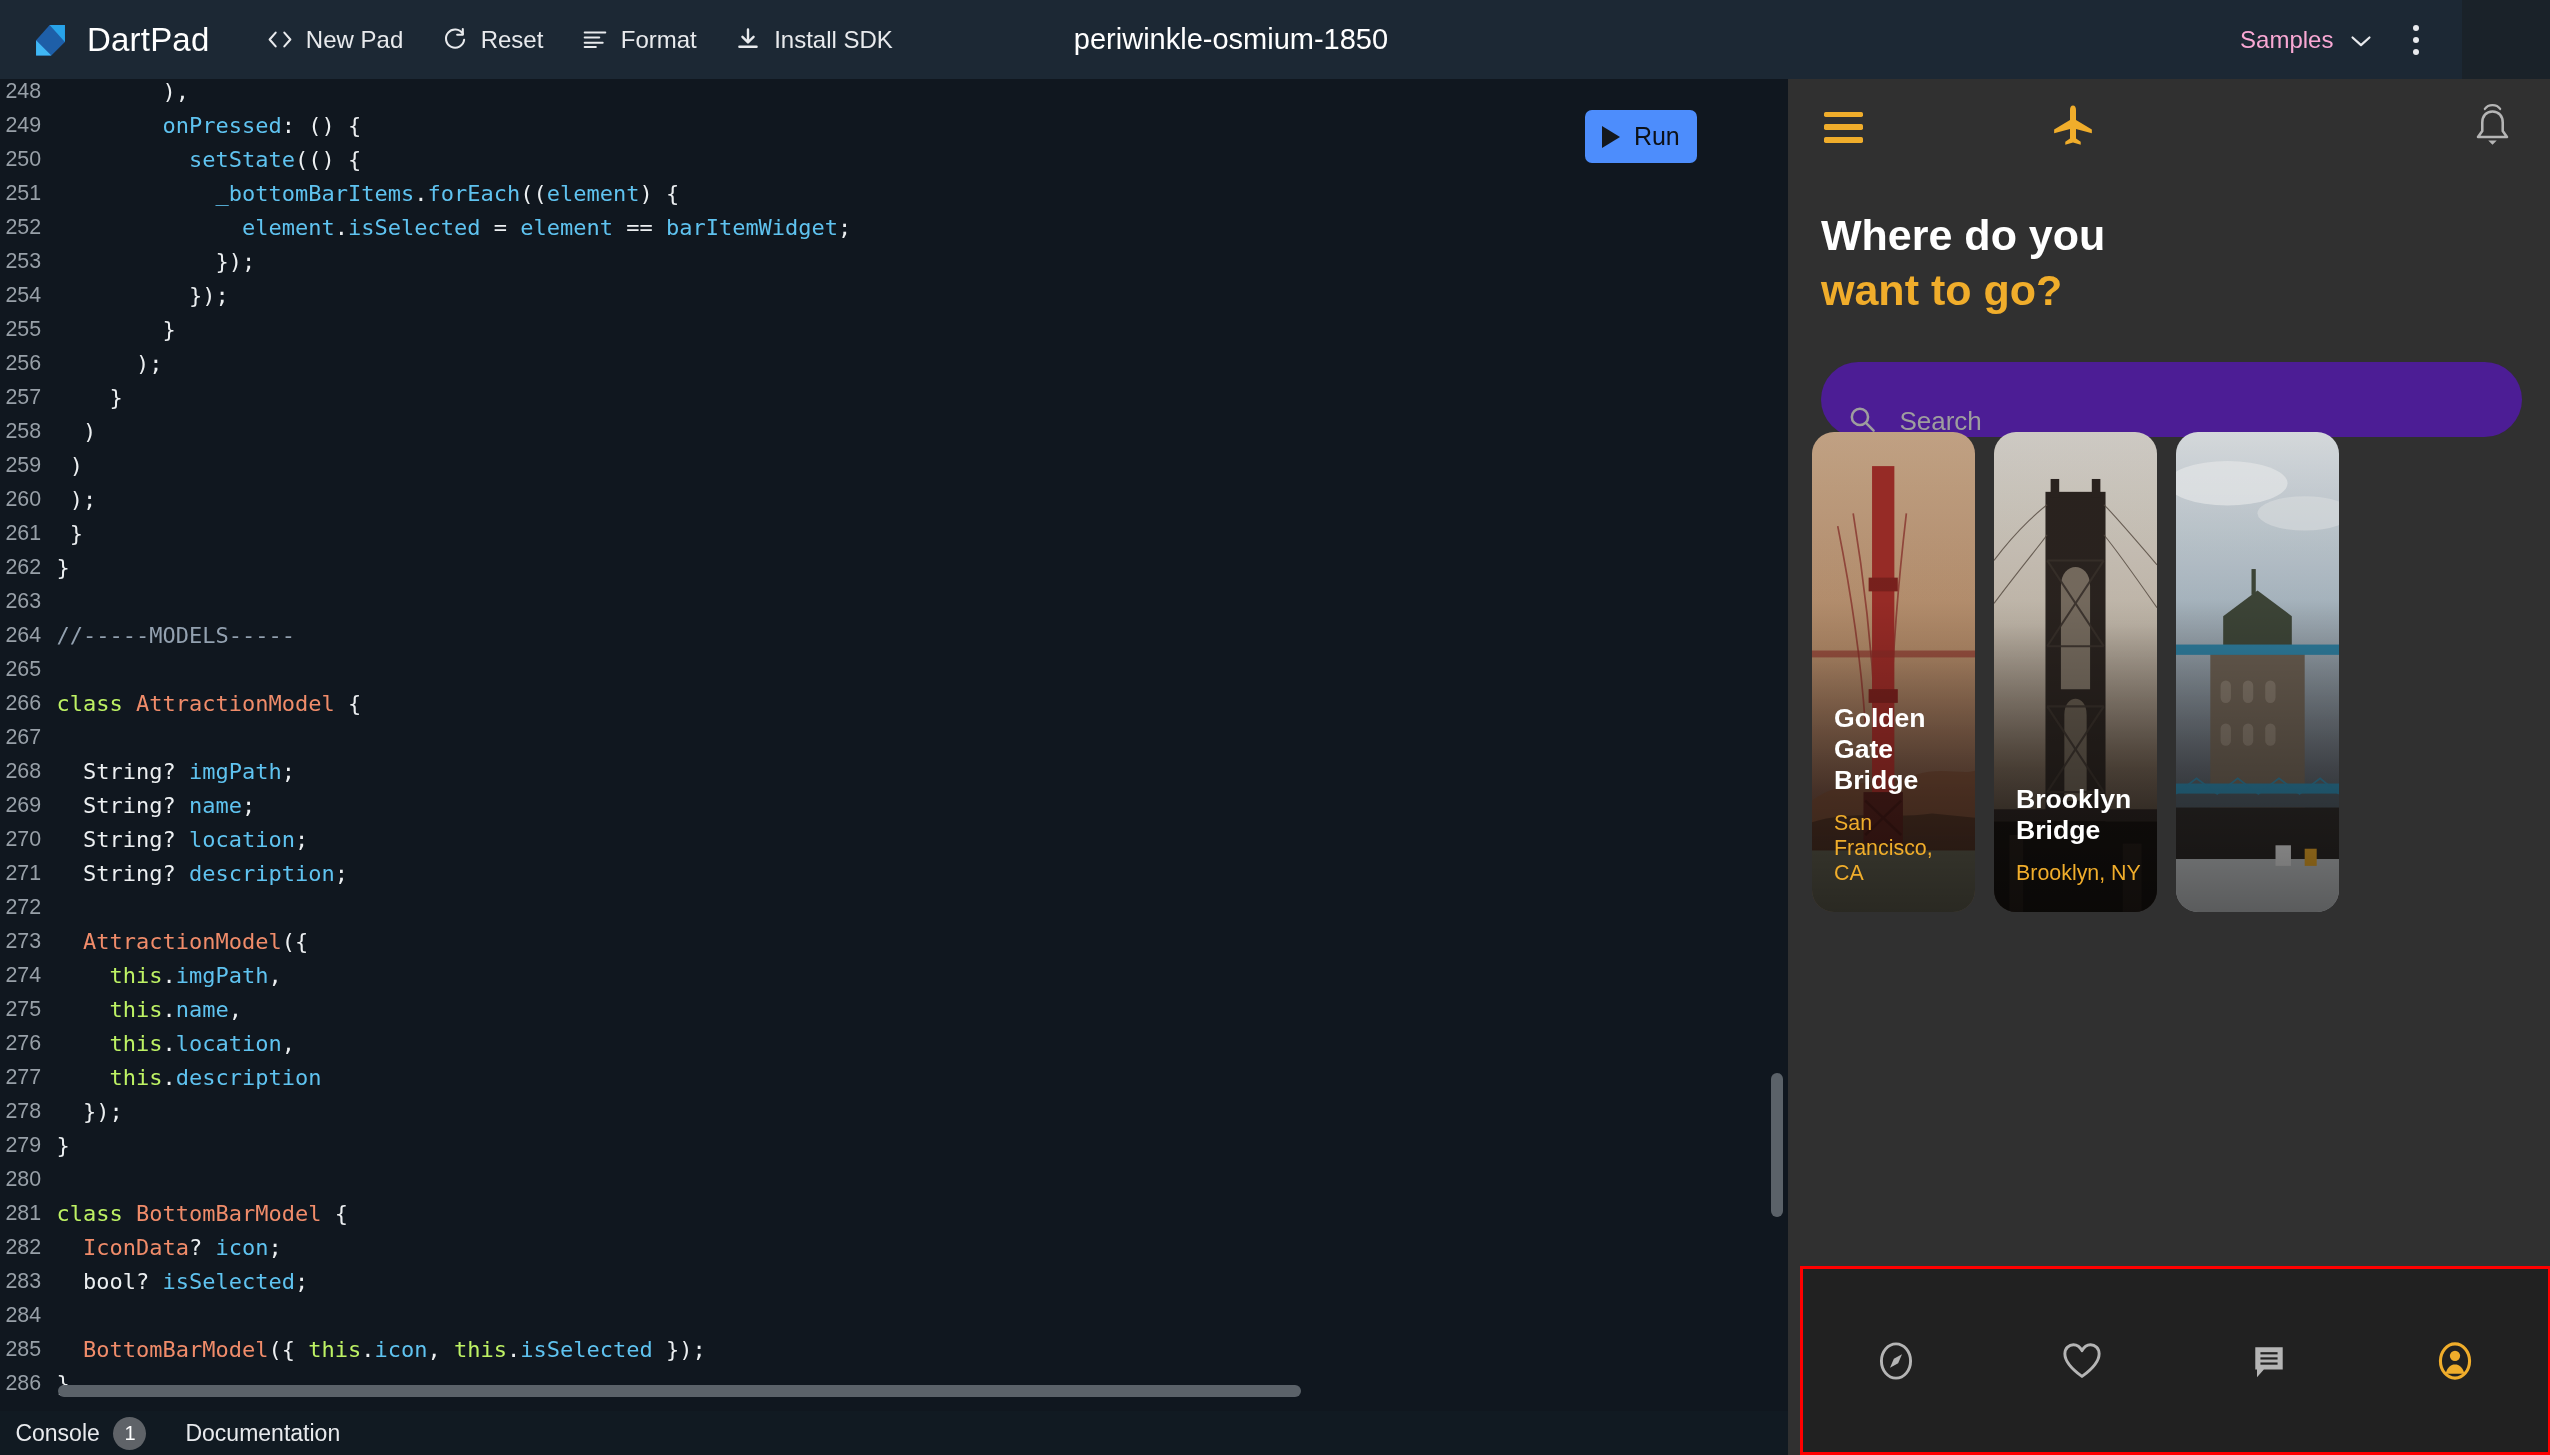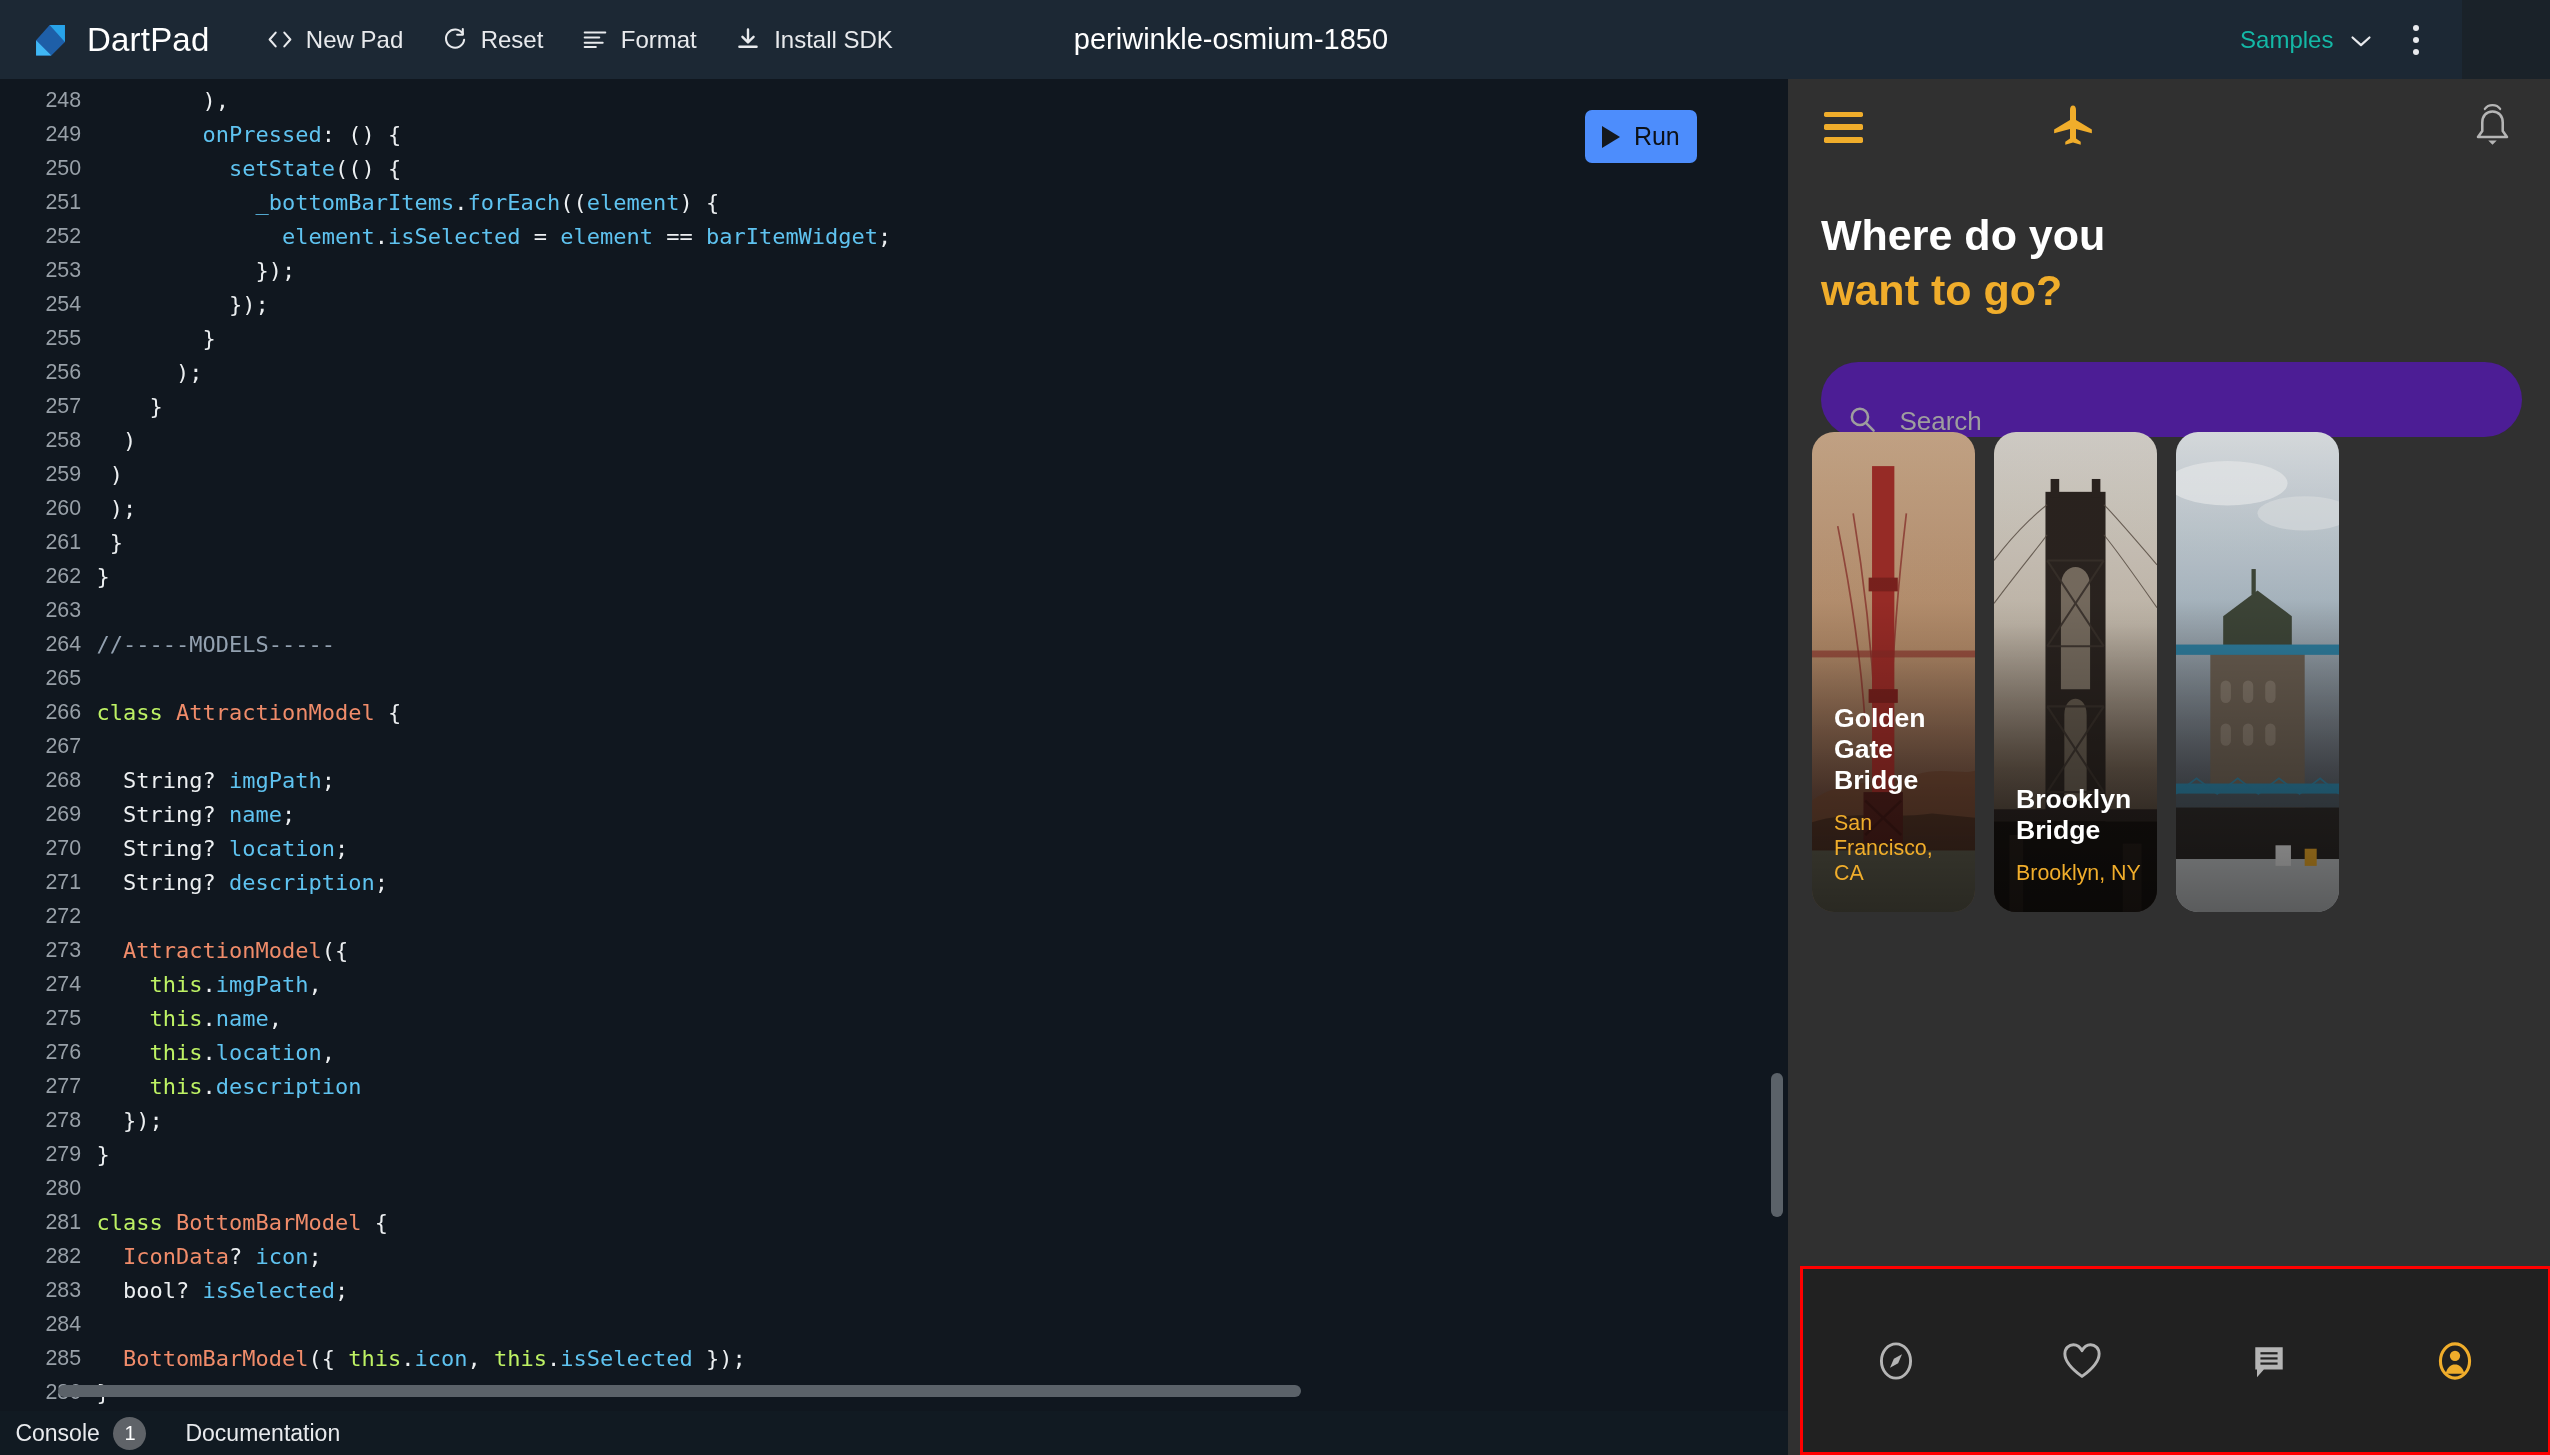--- a/index.html
+++ b/index.html
@@ -34,44 +34,44 @@
     position: absolute; left: 0; right: 0; top: 0; height: 79px;
     display: flex; align-items: center; justify-content: center;
     font-size: 29px; color: #ffffff; pointer-events: none;
   }
   .tb-right {
     margin-left: auto; display: flex; align-items: center; gap: 6.9px;
     margin-right: 24px;
   }
   .samples {
     display: flex; align-items: center; gap: 17px;
-    font-size: 24px; color: #14b8a6; cursor: pointer; padding: 8.6px 13.7px;
+    font-size: 24px; color: #f9a8d4; cursor: pointer; padding: 8.6px 13.7px;
   }
   .kebab {
     width: 45px; height: 45px; display:flex; flex-direction: column;
     align-items: center; justify-content: center; gap: 6px; cursor: pointer;
   }
   .kebab i { width: 6px; height: 6px; border-radius: 50%; background: #e8eaed; display:block; }
 
   
   .editor {
     position: absolute; top: 79px; left: 0;
     width: 1788px; height: 1333px;
     background: #10171f;
     overflow: hidden;
   }
   .gutter {
     position: absolute; top: 0; left: 0; width: 55px; height: 100%;
     background: #10171f;
   }
   .code-area { position: absolute; top: 0; left: 0; right: 0; bottom: 0; }
   .line {
-    height: 34px; display: flex; align-items: flex-end;
+    height: 34px; display: flex; align-items: flex-start;
     font-family: "DejaVu Sans Mono", monospace;
-    font-size: 22px; white-space: pre; margin-left: 40px;
+    font-size: 22px; white-space: pre;
   }
   .ln {
     width: 48px; min-width: 48px; text-align: right; padding-right: 6.9px;
     color: #98a0a8; font-size: 21.4px;
     font-family: "Liberation Sans", sans-serif;
   }
   .lc { padding-left: 8.6px; color: #e6e6e6; }
 
   .t-kw   { color: #bef264; }   
   .t-type { color: #f08c6a; }   

